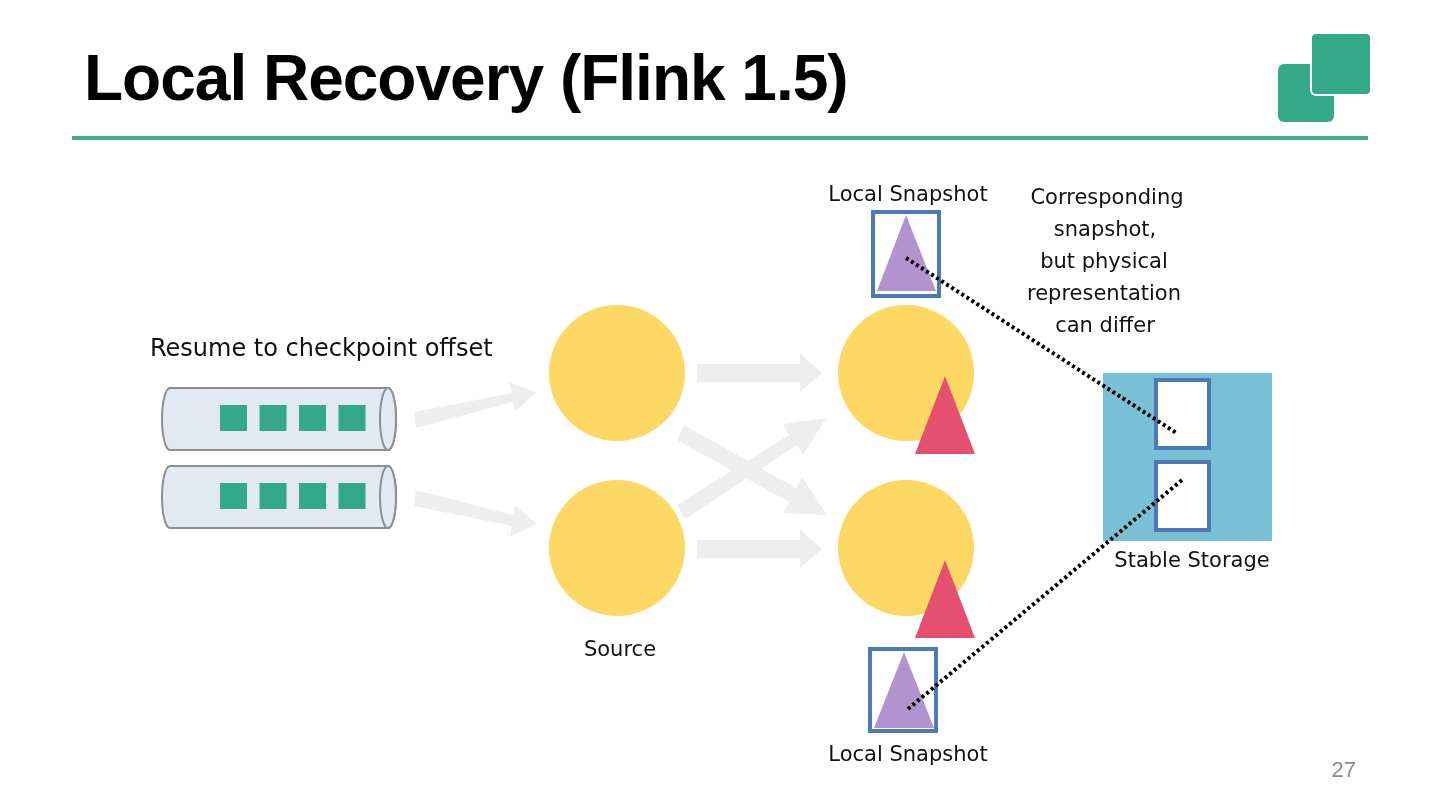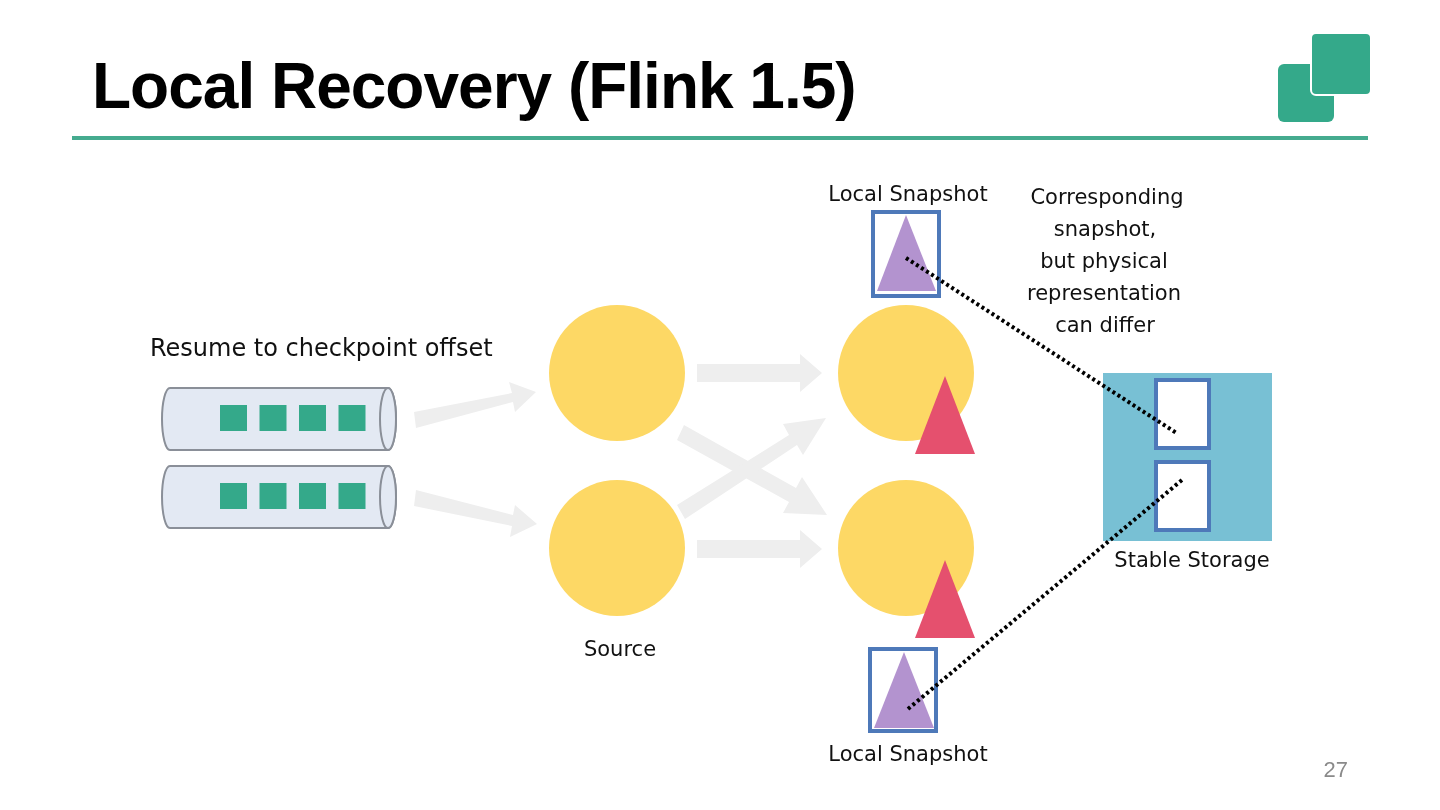--- a/index.html
+++ b/index.html
@@ -1,35 +1,35 @@
 <!DOCTYPE html>
 <html><head>
 <meta charset="utf-8">
 <style>
   html, body { margin: 0; padding: 0; }
   body {
     width: 1440px; height: 810px; background: #ffffff; position: relative; overflow: hidden;
     font-family: "DejaVu Sans", sans-serif; color: #111;
   }
   .title {
-    position: absolute; left: 80px; top: 42px; margin: 12px;
+    position: absolute; left: 80px; top: 42px; margin: 4px;
     font-family: "Liberation Sans", sans-serif; font-weight: bold; font-size: 64px;
     letter-spacing: -1px; color: #000; line-height: 1;
   }
   .title-rule {
     position: absolute; left: 72px; top: 136px; width: 1296px; height: 4px; background: #45ab8f;
   }
   .logo { position: absolute; left: 1276px; top: 30px; width: 96px; height: 96px; }
   .logo .sq1 { position: absolute; left: 2px; top: 34px; width: 56px; height: 58px; background: #34a98a; border-radius: 6px; }
   .logo .sq2 { position: absolute; left: 34px; top: 2px; width: 58px; height: 60px; background: #34a98a; border-radius: 6px; border: 2px solid #fff; }
   svg#diagram { position: absolute; left: 0; top: 0; }
   .lbl { font-family: "DejaVu Sans", sans-serif; font-size: 21px; fill: #111; }
   .lbl-big { font-family: "DejaVu Sans", sans-serif; font-size: 24px; fill: #111; }
   .page-num {
-    position: absolute; right: 92px; top: 757px; font-family: "Liberation Sans", sans-serif;
+    position: absolute; right: 84px; top: 757px; font-family: "Liberation Sans", sans-serif;
     font-size: 22px; color: #8a8a8a;
   }
 </style>
 </head>
 <body>
 
 <h1 class="title">Local Recovery (Flink 1.5)</h1>
 <div class="title-rule"></div>
 
 <div class="logo">

